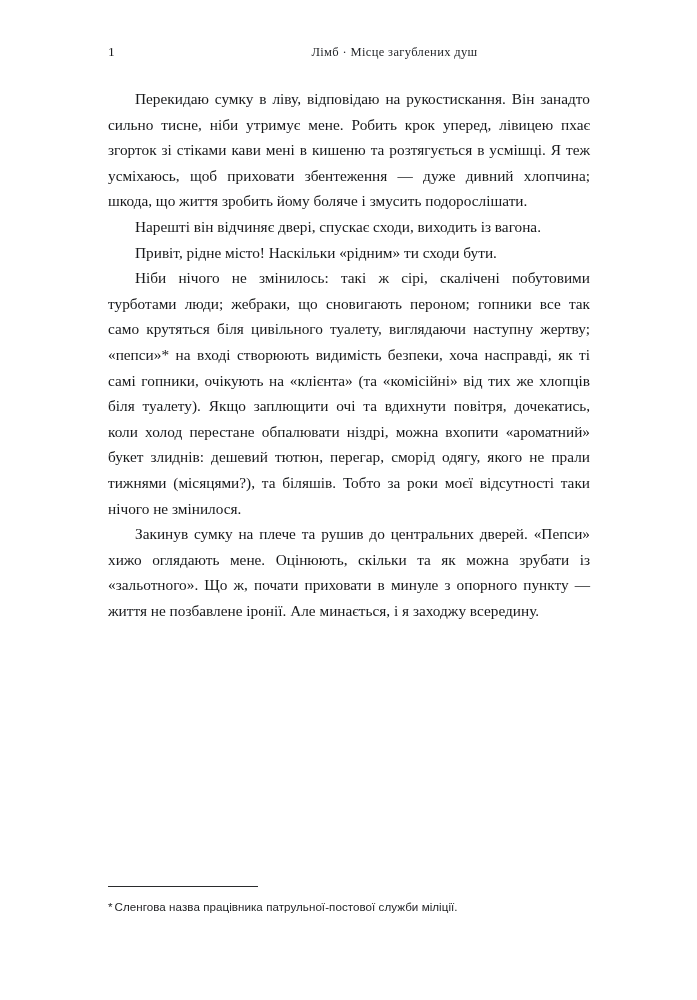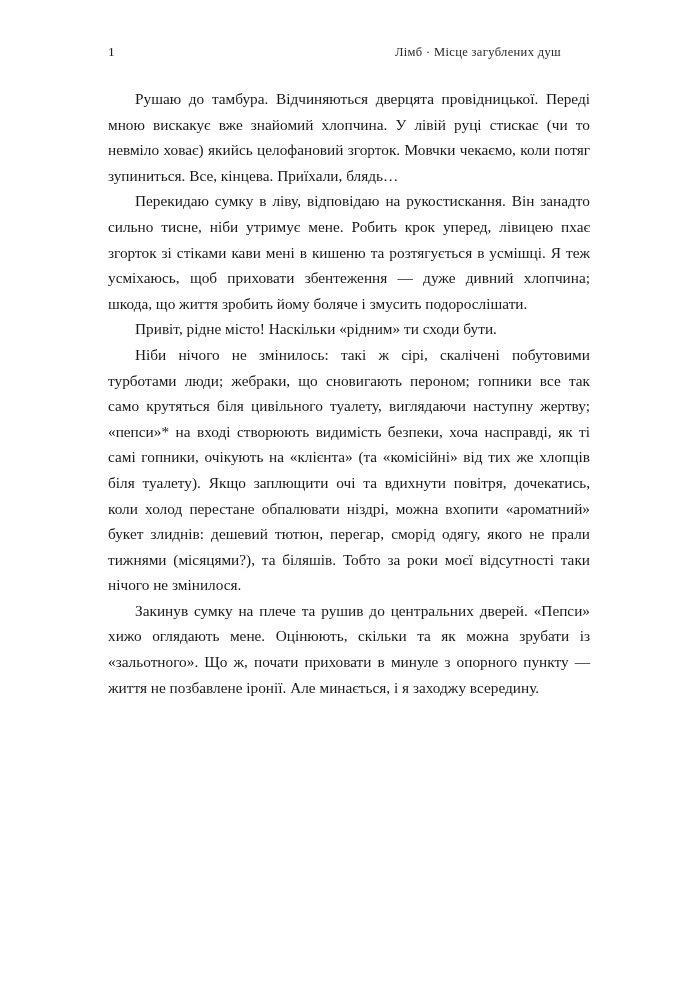--- a/index.html
+++ b/index.html
@@ -32,21 +32,21 @@
   }
   .folio {
     font-family: "Liberation Serif", serif;
     font-size: 13.5px;
     color: #1b1c1e;
     width: 120px;
     letter-spacing: 0.2px;
   }
   .running-title {
     flex: 1;
-    text-align: right;
+    text-align: center;
     font-family: "Liberation Serif", serif;
     font-size: 12.5px;
     color: #26282b;
     letter-spacing: 0.35px;
     padding-right: 28px;
   }
   .body-text {
     position: absolute;
     top: 86px;
     left: 108px;
@@ -95,21 +95,27 @@
 <body>
 
 <div class="page">
 
   <div class="header">
     <div class="folio">1</div>
     <div class="running-title">Лімб · Місце загублених душ</div>
   </div>
 
   <div class="body-text">
-    <p>Рушаю до тамбура. Відчиняються дверцята провідницької. Переді мною вискакує вже знайомий хлопчина. У лівій руці стискає (чи то невміло ховає) якийсь целофановий згорток. Мовчки чекаємо, коли потяг зупиниться. Все, кінцева. Приїхали, блядь…</p>
     <p>Перекидаю сумку в ліву, відповідаю на рукостискання. Він занадто сильно тисне, ніби утримує мене. Робить крок уперед, лівицею пхає згорток зі стіками кави мені в кишеню та розтягується в усмішці. Я теж усміхаюсь, щоб приховати збентеження — дуже дивний хлопчина; шкода, що життя зробить йому боляче і змусить подорослішати.</p>
+    <p>Нарешті він відчиняє двері, спускає сходи, виходить із вагона.</p>
     <p>Привіт, рідне місто! Наскільки «рідним» ти сходи бути.</p>
     <p>Ніби нічого не змінилось: такі ж сірі, скалічені побутовими турботами люди; жебраки, що сновигають пероном; гопники все так само крутяться біля цивільного туалету, виглядаючи наступну жертву; «пепси»* на вході створюють видимість безпеки, хоча насправді, як ті самі гопники, очікують на «клієнта» (та «комісійні» від тих же хлопців біля туалету). Якщо заплющити очі та вдихнути повітря, дочекатись, коли холод перестане обпалювати ніздрі, можна вхопити «ароматний» букет злиднів: дешевий тютюн, перегар, сморід одягу, якого не прали тижнями (місяцями?), та біляшів. Тобто за роки моєї відсутності таки нічого не змінилося.</p>
     <p>Закинув сумку на плече та рушив до центральних дверей. «Пепси» хижо оглядають мене. Оцінюють, скільки та як можна зрубати із «зальотного». Що ж, почати приховати в минуле з опорного пункту — життя не позбавлене іронії. Але минається, і я заходжу всередину.</p>
   </div>
 
+  <div class="footnote-area">
+    <div class="footnote-rule"></div>
+    <div class="footnote">
+      <span class="fn-mark">*</span><span>Сленгова назва працівника патрульної-постової служби міліції.</span>
+    </div>
+  </div>
 
 </div>
 
 </body></html>

